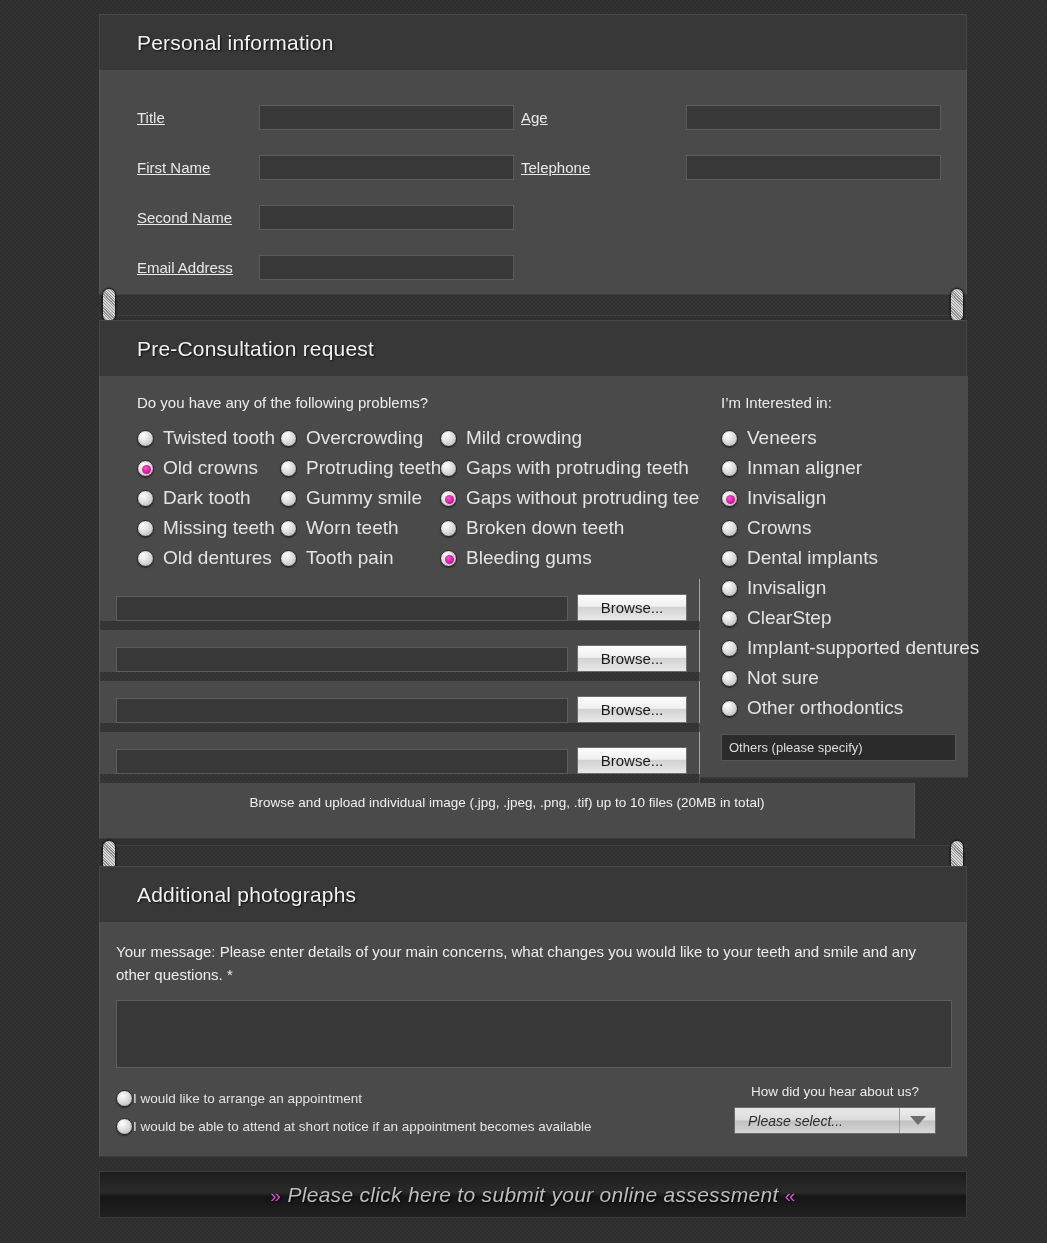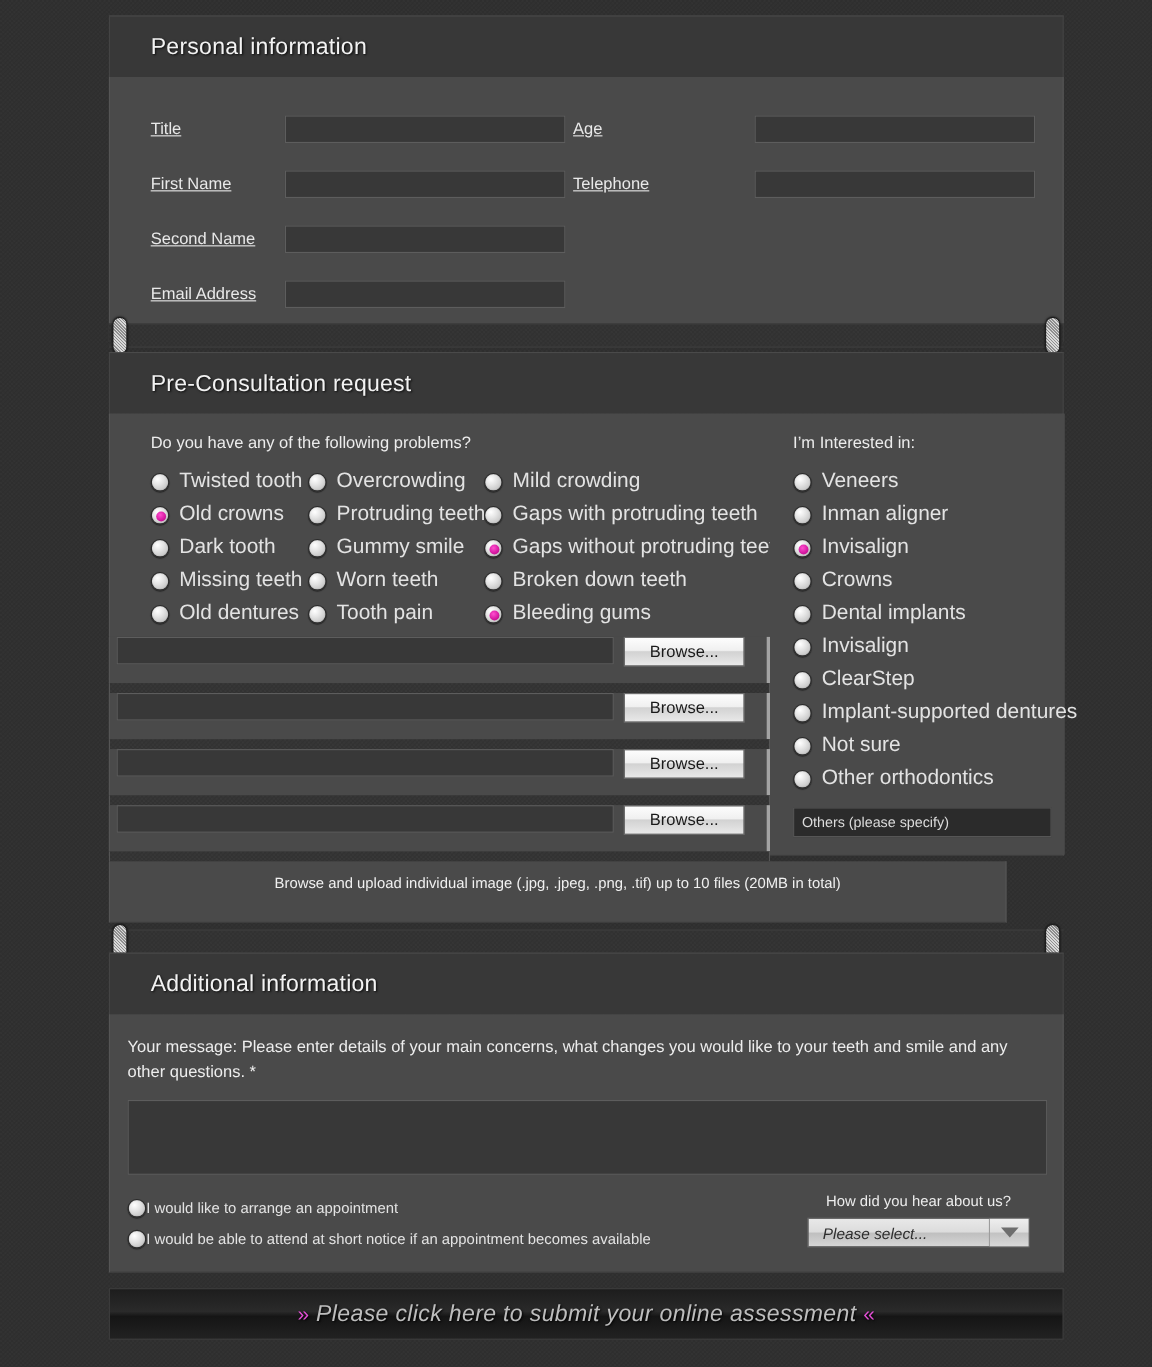--- a/index.html
+++ b/index.html
@@ -138,23 +138,23 @@
     padding:0 7px;
     outline:none;
     font-family:"Liberation Sans", sans-serif;
   }
 
   
   .upload-block { position:absolute; left:99px; width:601px; }
   .upload-row {
     height:42px;
     background:#4a4a4a;
-    border-left:1px solid #555; border-right:3px solid #a3a3a3;
-    display:flex; align-items:flex-start;
-    padding-left:6px;
+    border-left:1px solid #555; border-right:1px solid #a3a3a3;
+    display:flex; align-items:flex-end;
+    padding-left:16px;
   }
   .upload-text {
     width:452px; height:25px;
     background:#383838; border:1px solid #5d5d5d;
     color:#e8e8e8; font-size:13px; padding:0 6px; outline:none;
     font-family:"Liberation Sans", sans-serif;
   }
   .browse-btn {
     margin-left:9px;
     width:110px; height:27px;
@@ -460,21 +460,21 @@
   <div id="note-block" style="top:783px;">
     <div class="note1">Browse and upload individual image (.jpg, .jpeg, .png, .tif) up to 10 files (20MB in total)</div>
   </div>
 
   <div class="divider-strip" style="top:845px;"></div>
   <div class="grip" style="left:102px; top:840px;"></div>
   <div class="grip" style="left:950px; top:840px;"></div>
 
   <div class="panel" id="addl-panel" style="top:866px;">
     <div class="panel-head">
-      <h2>Additional information</h2>
+      <h2>Additional photographs</h2>
     </div>
     <div class="panel-body" id="addl-body">
       <div class="msg-label">Your message: Please enter details of your main concerns, what changes you would like to your teeth and smile and any other questions. *</div>
       <textarea class="msg-area" placeholder="" style=""></textarea>
 
       <div class="appt-wrap">
         <div class="appt-left">
           <div class="radio-item">
             <span class="radio"></span>
             <span class="rtxt">I would like to arrange an appointment</span>

